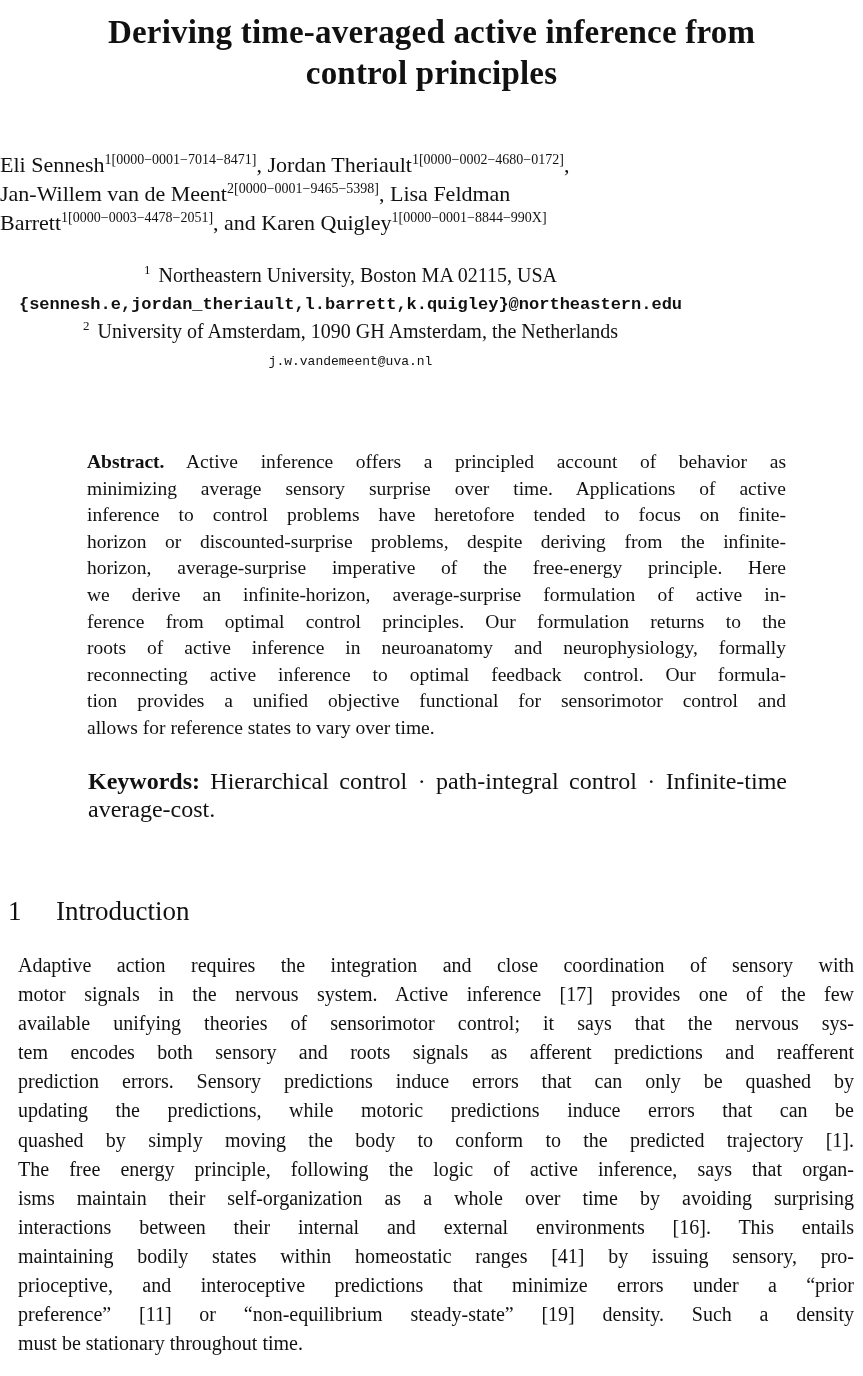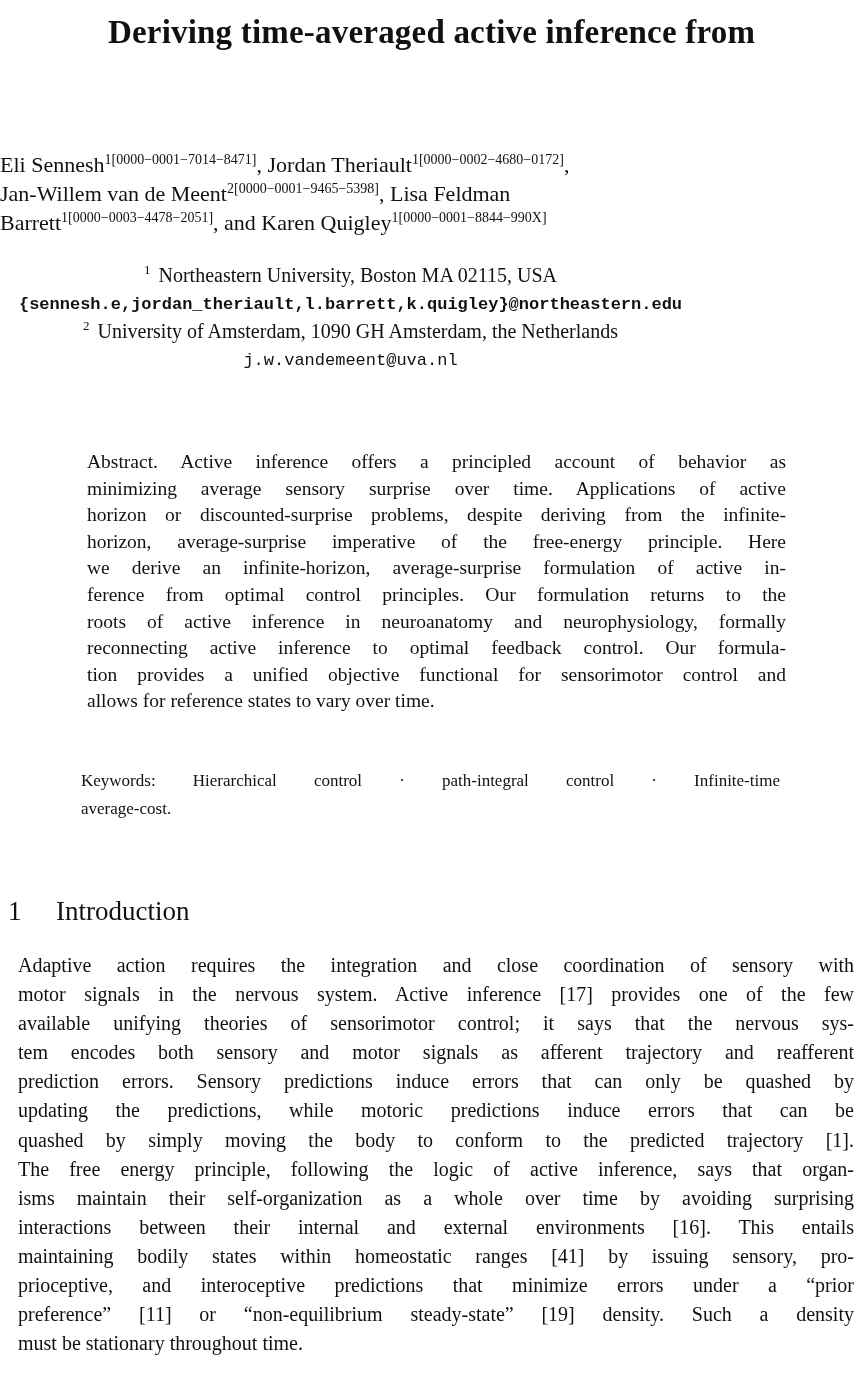--- a/index.html
+++ b/index.html
@@ -64,21 +64,21 @@
       line-height: 27px;
     }
     .affils .line { white-space: nowrap; }
     .mono {
       font-family: "Liberation Mono", "DejaVu Sans Mono", monospace;
       font-size: 17px;
       font-weight: bold;
     }
     .mono-light {
       font-family: "Liberation Mono", "DejaVu Sans Mono", monospace;
-      font-size: 17px;
+      font-size: 13px;
     }
     .affil-sup {
       font-size: 13px;
       vertical-align: 8px;
       line-height: 0;
       margin-right: 8px;
     }
 
     
     .abstract {
@@ -89,28 +89,28 @@
       font-size: 19.5px;
       line-height: 26.6px;
     }
     .abstract .line {
       white-space: nowrap;
       text-align: justify;
       text-align-last: justify;
       height: 26.6px;
     }
     .abstract .line.last { text-align-last: left; }
-    .bold { font-weight: normal; margin-top: 44px; }
+    .bold { font-weight: bold; margin-top: 44px; }
 
     .keywords {
       position: absolute;
-      left: 81px;
+      left: 88px;
       width: 699px;
       top: 767px;
-      font-size: 17px;
+      font-size: 24px;
       line-height: 28px;
     }
     .keywords .line {
       white-space: nowrap;
       text-align: justify;
       text-align-last: justify;
     }
     .keywords .line.last { text-align-last: left; }
 
     
@@ -145,20 +145,21 @@
     }
     .body-text .line.last { text-align-last: left; }
   </style>
 </head>
 <body>
 
 <div class="page">
 
   <div class="title">
     <div>Deriving time-averaged active inference from</div>
+    <div>control principles</div>
   </div>
 
   <div class="authors">
     <div class="line">
       <span>Eli Sennesh</span><span class="sup">1[0000−0001−7014−8471]</span><span>, </span><span>Jordan Theriault</span><span class="sup">1[0000−0002−4680−0172]</span><span>,</span>
     </div>
     <div class="line">
       <span>Jan-Willem van de Meent</span><span class="sup">2[0000−0001−9465−5398]</span><span>, Lisa Feldman</span>
     </div>
     <div class="line">
@@ -177,20 +178,21 @@
       <span class="affil-sup">2</span><span>University of Amsterdam, 1090 GH Amsterdam, the Netherlands</span>
     </div>
     <div class="line">
       <span class="mono-light">j.w.vandemeent@uva.nl</span>
     </div>
   </div>
 
   <div class="abstract">
     <div class="line"><span class="bold">Abstract.</span><span> Active inference offers a principled account of behavior as</span></div>
     <div class="line">minimizing average sensory surprise over time. Applications of active</div>
+    <div class="line">inference to control problems have heretofore tended to focus on finite-</div>
     <div class="line">horizon or discounted-surprise problems, despite deriving from the infinite-</div>
     <div class="line">horizon, average-surprise imperative of the free-energy principle. Here</div>
     <div class="line">we derive an infinite-horizon, average-surprise formulation of active in-</div>
     <div class="line">ference from optimal control principles. Our formulation returns to the</div>
     <div class="line">roots of active inference in neuroanatomy and neurophysiology, formally</div>
     <div class="line">reconnecting active inference to optimal feedback control. Our formula-</div>
     <div class="line">tion provides a unified objective functional for sensorimotor control and</div>
     <div class="line last">allows for reference states to vary over time.</div>
   </div>
 
@@ -200,21 +202,21 @@
   </div>
 
   <div class="section-heading">
     <span class="num">1</span><span>Introduction</span>
   </div>
 
   <div class="body-text">
     <div class="line">Adaptive action requires the integration and close coordination of sensory with</div>
     <div class="line">motor signals in the nervous system. Active inference [17] provides one of the few</div>
     <div class="line">available unifying theories of sensorimotor control; it says that the nervous sys-</div>
-    <div class="line">tem encodes both sensory and motor signals as afferent trajectory and reafferent</div>
+    <div class="line">tem encodes both sensory and roots signals as afferent predictions and reafferent</div>
     <div class="line">prediction errors. Sensory predictions induce errors that can only be quashed by</div>
     <div class="line">updating the predictions, while motoric predictions induce errors that can be</div>
     <div class="line">quashed by simply moving the body to conform to the predicted trajectory [1].</div>
     <div class="line">The free energy principle, following the logic of active inference, says that organ-</div>
     <div class="line">isms maintain their self-organization as a whole over time by avoiding surprising</div>
     <div class="line">interactions between their internal and external environments [16]. This entails</div>
     <div class="line">maintaining bodily states within homeostatic ranges [41] by issuing sensory, pro-</div>
     <div class="line">prioceptive, and interoceptive predictions that minimize errors under a “prior</div>
     <div class="line">preference” [11] or “non-equilibrium steady-state” [19] density. Such a density</div>
     <div class="line last">must be stationary throughout time.</div>

